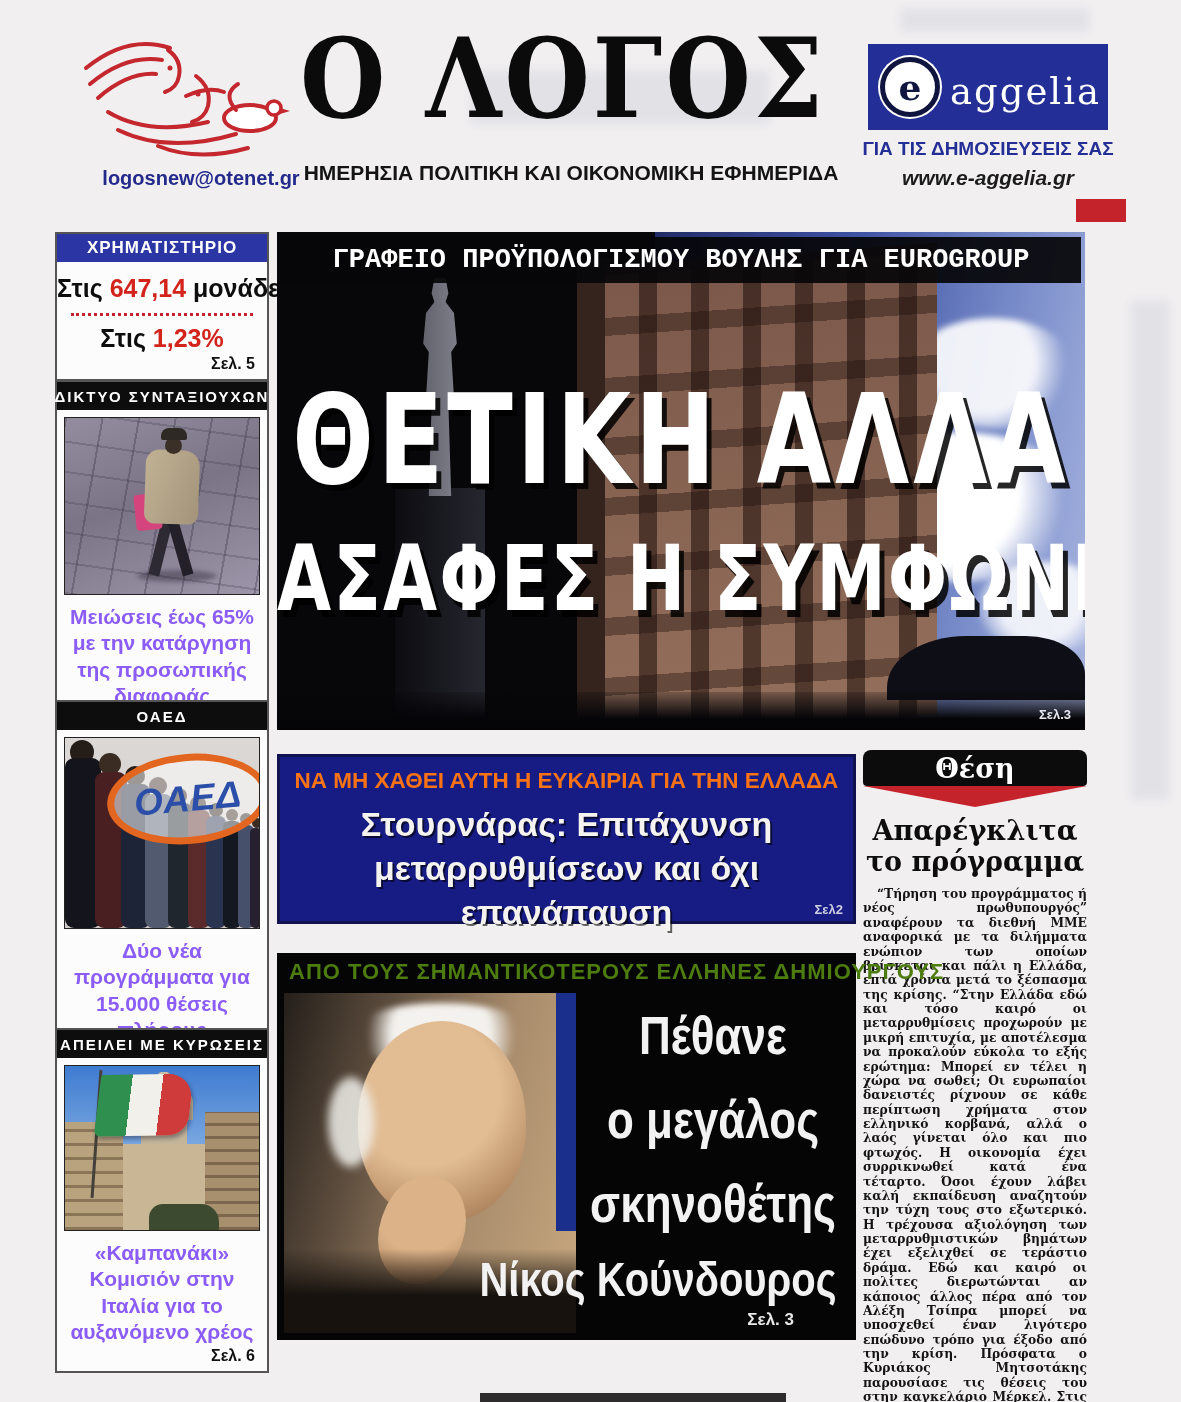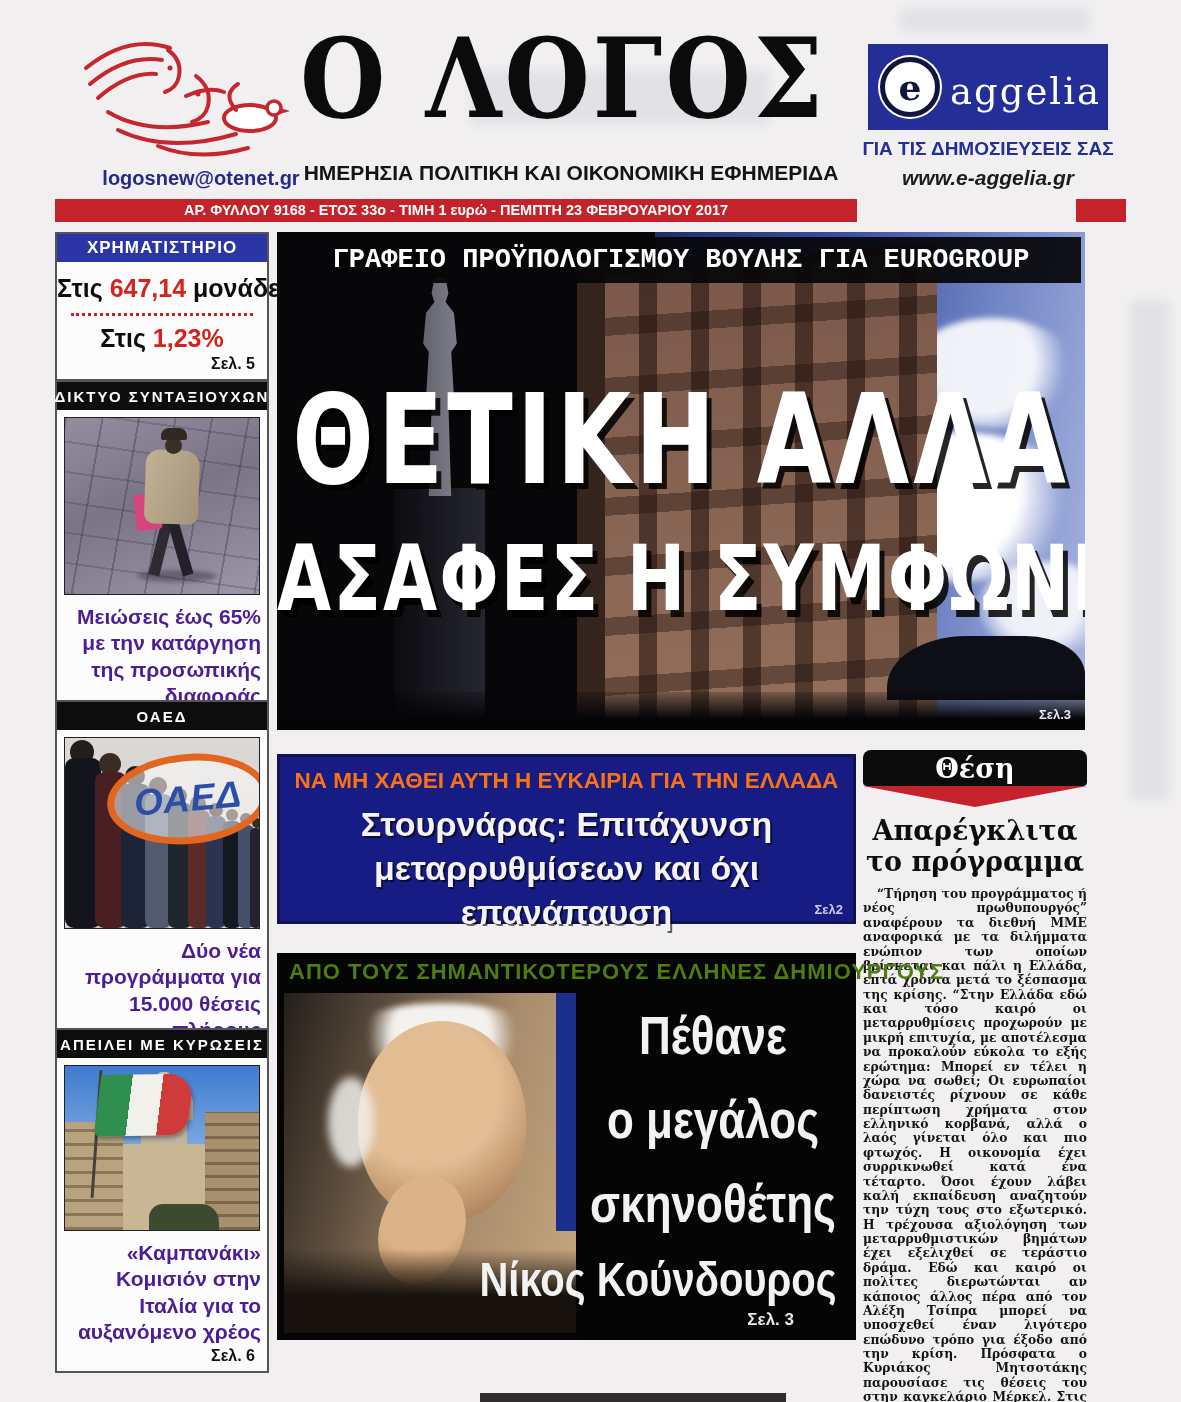--- a/index.html
+++ b/index.html
@@ -27,21 +27,21 @@
   .ad-tagline{left:860px;top:138px;width:256px;text-align:center;font-size:19px;font-weight:bold;color:#232f96;white-space:nowrap;}
   .ad-url{left:860px;top:166px;width:256px;text-align:center;font-size:21px;font-weight:bold;font-style:italic;color:#1c1c1c;}
 
   
   .sbox{left:55px;width:214px;background:#fdfcfc;border:2px solid #555;box-sizing:border-box;}
   .sbox-header{height:28px;display:flex;align-items:center;justify-content:center;color:#fff;
     font-weight:bold;font-size:15px;letter-spacing:2px;white-space:nowrap;}
   .hdr-blue{background:#2b35a3;font-size:17px;letter-spacing:1px;}
   .hdr-black{background:#0d0d0d;}
   .sbox-photo{margin:7px;border:1px solid #222;position:relative;overflow:hidden;}
-  .sbox-caption{text-align:right;font-weight:bold;font-size:21px;color:#4c1d95;line-height:1.25;padding:2px 6px 0 6px;}
+  .sbox-caption{text-align:center;font-weight:bold;font-size:21px;color:#8b5cf6;line-height:1.25;padding:2px 6px 0 6px;}
   .sbox-page{text-align:right;font-weight:bold;font-size:16px;color:#101010;padding:2px 12px 6px 0;}
 
   .stock-line{text-align:center;font-weight:bold;font-size:25px;color:#0d0d0d;padding-top:12px;white-space:nowrap;}
   .stock-red{color:#d3241c;}
   .stock-divider{margin:10px 14px 0 14px;border-top:3px dotted #c5232b;}
 
   
   .photo-pavement{height:176px;background:
     repeating-linear-gradient(100deg, rgba(45,40,58,.30) 0 2px, transparent 2px 36px),
     repeating-linear-gradient(8deg, rgba(45,40,58,.22) 0 2px, transparent 2px 30px),
@@ -176,21 +176,20 @@
         <path d="M212,82 l10,3 l-10,3 z" fill="#c4272e"></path>
         <path d="M168,84 q-14,-16 2,-26" fill="none" stroke="#c4272e" stroke-width="4" stroke-linecap="round"></path>
         <circle cx="102" cy="42" r="2.5" fill="#c4272e"></circle>
         <circle cx="130" cy="68" r="2.5" fill="#c4272e"></circle>
       </g>
     </svg>
   </div>
   <div class="abs masthead-email">logosnew@otenet.gr</div>
   <div class="abs masthead-title">Ο ΛΟΓΟΣ</div>
   <div class="abs masthead-subtitle">ΗΜΕΡΗΣΙΑ ΠΟΛΙΤΙΚΗ ΚΑΙ ΟΙΚΟΝΟΜΙΚΗ ΕΦΗΜΕΡΙΔΑ</div>
-  <div class="abs issue-bar">ΑΡ. ΦΥΛΛΟΥ 9168 - ΕΤΟΣ 33ο - ΤΙΜΗ 1 ευρώ - ΠΕΜΠΤΗ 23 ΦΕΒΡΟΥΑΡΙΟΥ 2017</div>
   <div class="abs issue-stub"></div>
 
   <div class="abs ad-box">
     <div class="abs ad-e-circle">
       <div class="ad-e-inner">e</div>
     </div>
     <div class="abs ad-word">aggelia</div>
   </div>
   <div class="abs ad-tagline">ΓΙΑ ΤΙΣ ΔΗΜΟΣΙΕΥΣΕΙΣ ΣΑΣ</div>
   <div class="abs ad-url">www.e-aggelia.gr</div>

